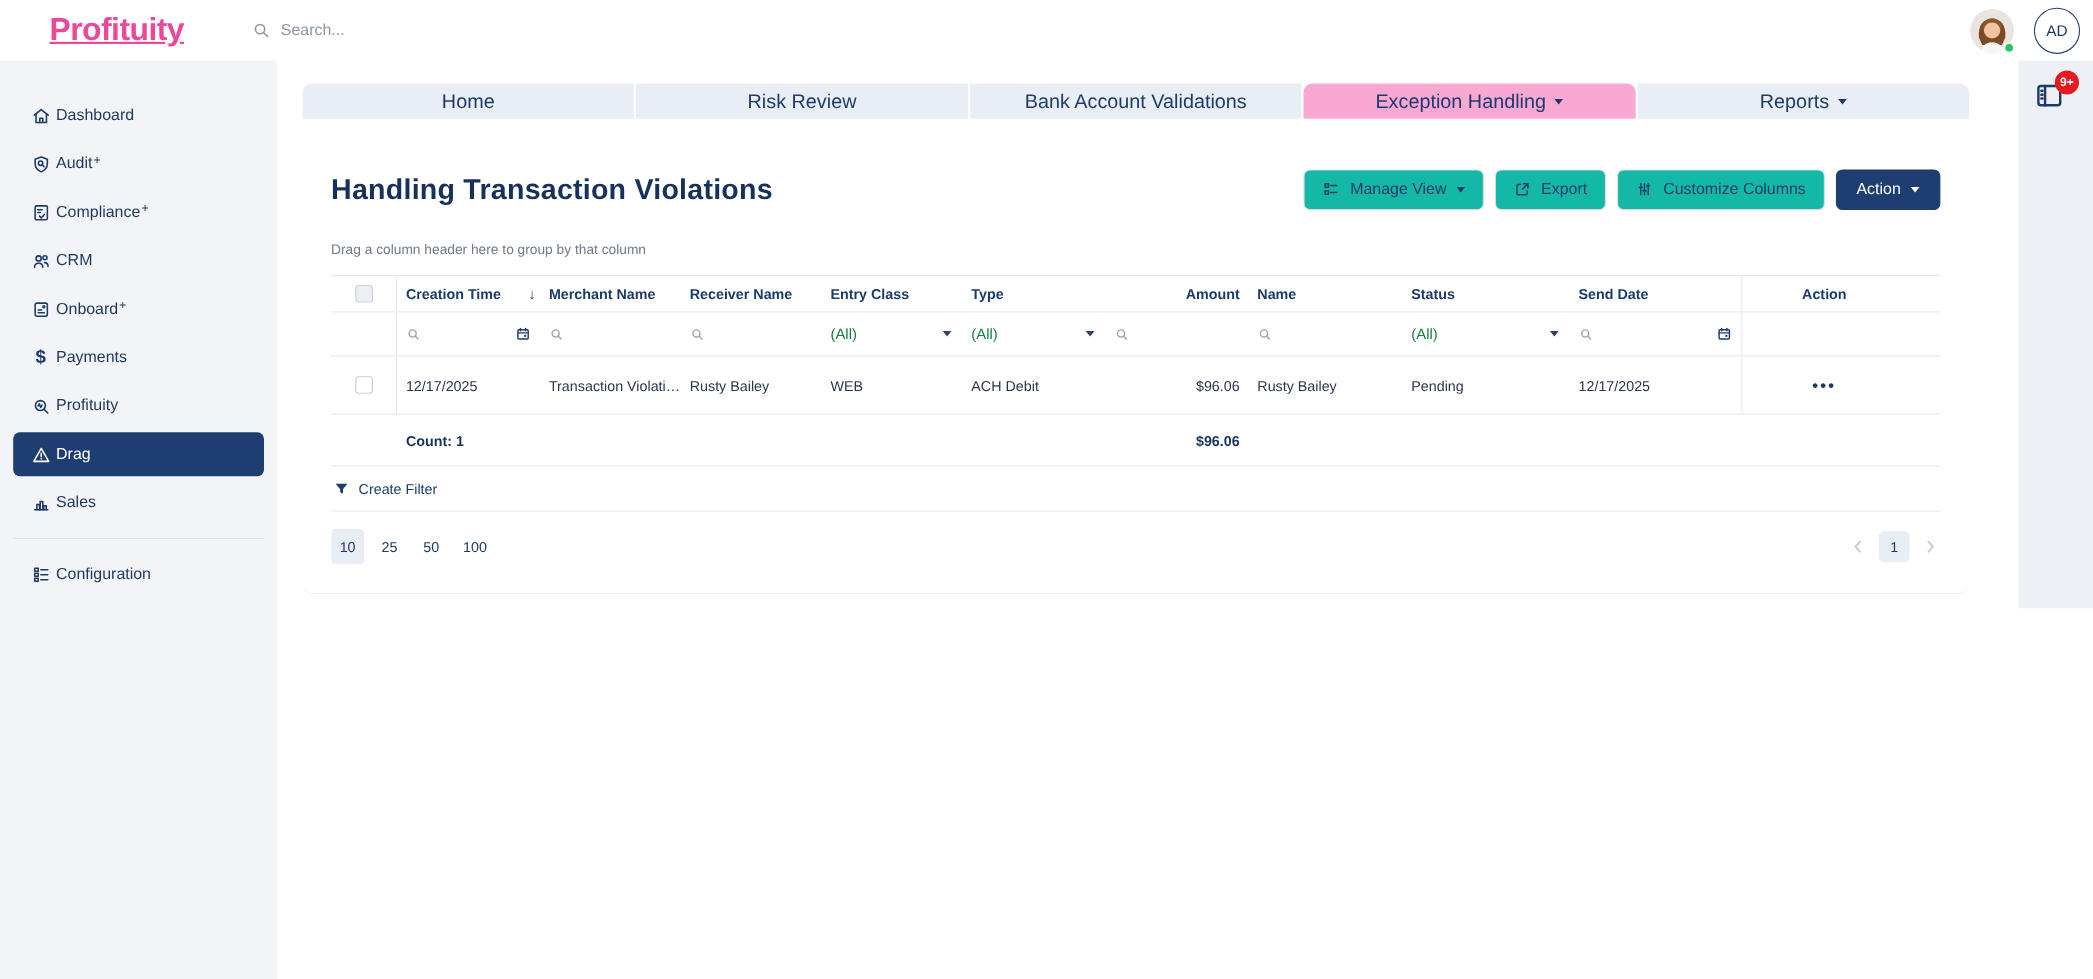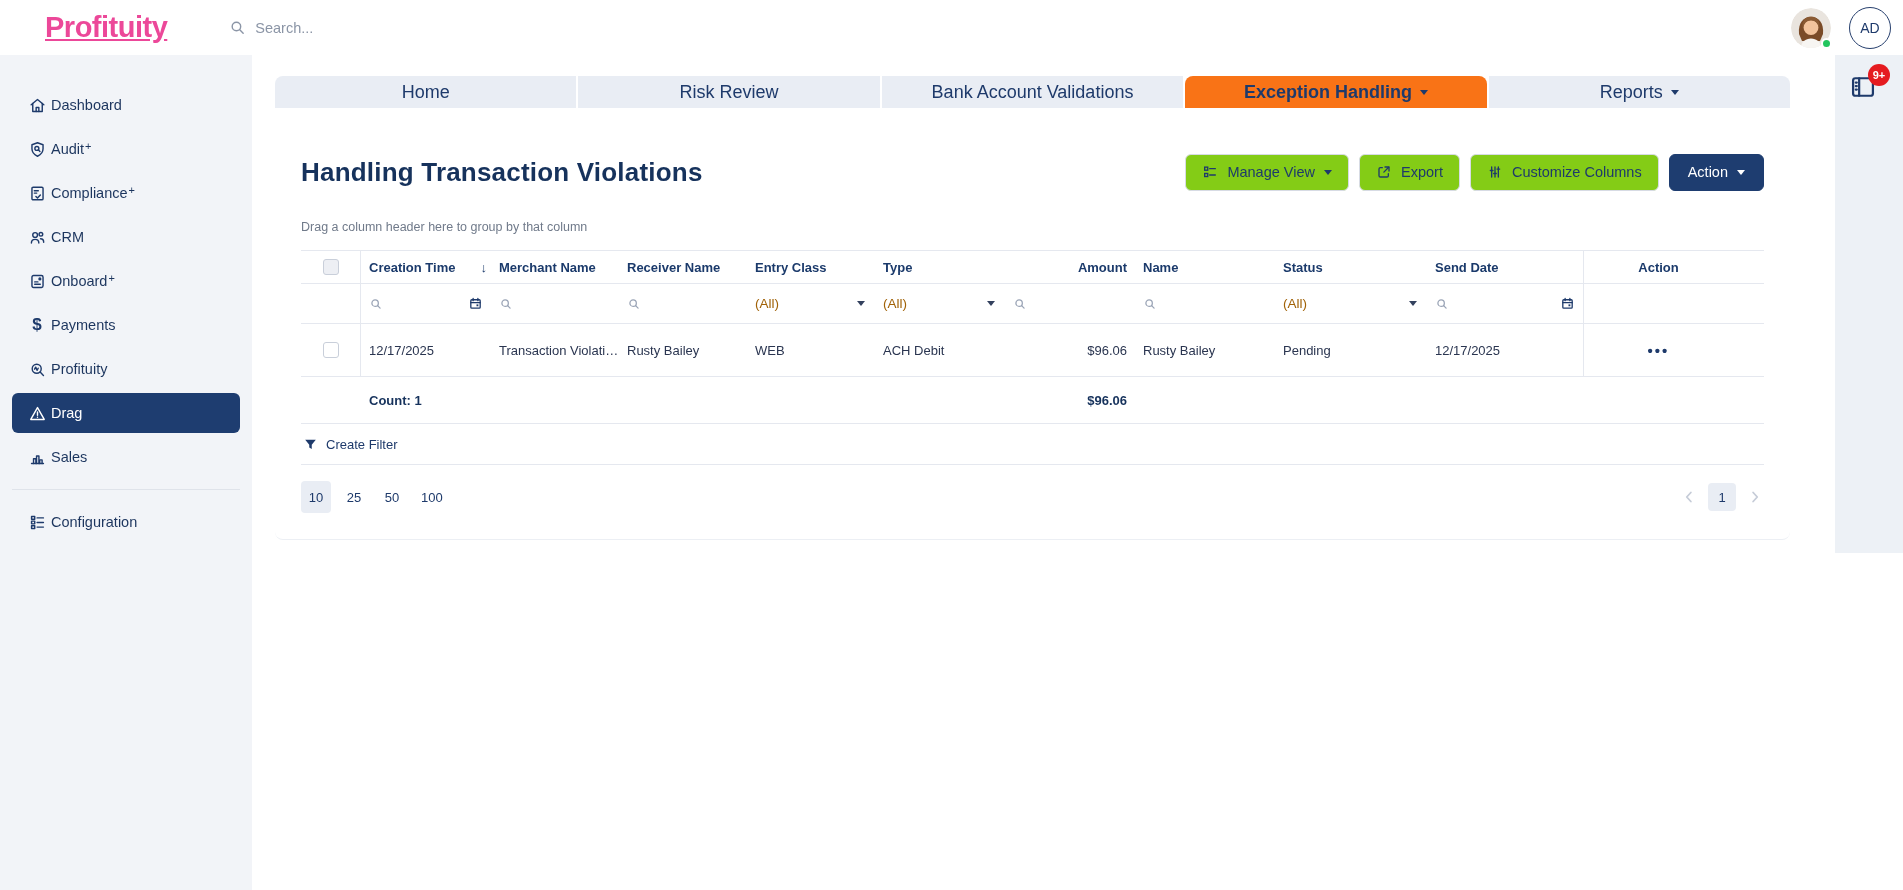--- a/index.html
+++ b/index.html
@@ -50,32 +50,32 @@
   .badge{ position:absolute; top:-9px; left:19px; min-width:22px; height:22px; border-radius:11px;
     background:#e51b20; color:#fff; font-size:11px; font-weight:bold; display:flex; align-items:center;
     justify-content:center; padding:0 3px; }
 
   .content{ margin-left:23px; width:1515px; padding-top:21px; }
   .tabstrip{ display:flex; gap:2px; height:32px; }
   .tab{ flex:1; background:var(--strip-bg); display:flex; align-items:center; justify-content:center; gap:8px;
     font-size:18px; color:#1e3a6b; cursor:pointer; }
   .tab:first-child{ border-top-left-radius:8px; }
   .tab:last-child{ border-top-right-radius:8px; }
-  .tab.active{ background:#f97316; border-top-left-radius:8px; border-top-right-radius:8px; font-weight:bold; }
+  .tab.active{ background:#f9a8d4; border-top-left-radius:8px; border-top-right-radius:8px; font-weight:normal; }
   .caret{ width:0; height:0; border-left:4.5px solid transparent; border-right:4.5px solid transparent;
     border-top:5px solid #1e3a6b; display:inline-block; }
   .caret.white{ border-top-color:#fff; }
 
   .card{ background:#fff; padding:0 26px 16px 26px; border-bottom:1px solid #eceff4;
     border-radius:0 0 8px 8px; }
   .title-row{ display:flex; align-items:center; justify-content:space-between; padding-top:44px; height:84px; }
   .page-title{ font-size:26px; font-weight:600; color:var(--navy-strong); letter-spacing:0.2px; }
   .btn-row{ display:flex; align-items:center; gap:10px; }
   .btn{ height:37px; display:flex; align-items:center; gap:9px; padding:0 16px; border:1px solid var(--btn-border);
-    border-radius:6px; background:#84cc16; color:#1e3a6b; font-size:14.5px; cursor:pointer; }
+    border-radius:6px; background:#14b8a6; color:#1e3a6b; font-size:14.5px; cursor:pointer; }
   .btn .ic{ display:flex; color:#1e3a6b; }
   .btn.primary{ background:var(--accent); border-color:var(--accent); color:#fff; padding:0 18px; }
   .group-hint{ margin-top:28px; font-size:12.5px; color:var(--hint); }
 
   
   .grid{ margin-top:16px; }
   .g-row{ display:flex; align-items:center; border-bottom:1px solid var(--line); }
   .g-head{ border-top:1px solid var(--line); height:34px; }
   .g-filter{ height:40px; }
   .g-data{ height:53px; }
@@ -88,21 +88,21 @@
   .c-entry{ width:128px; } .c-type{ width:130px; } .c-amount{ width:130px; justify-content:flex-end; }
   .c-name{ width:140px; } .c-status{ width:152px; } .c-send{ width:156px; }
   .c-action{ width:150px; justify-content:center; align-self:stretch; }
   .g-head .c{ font-weight:bold; color:#1b3a6b; font-size:13px;gap:20px; }
   .sort-ic{ font-weight:normal; margin-left:5px; font-size:13px; color:#1b3a6b; }
   .checkbox{ width:16px; height:16px; border:1.5px solid #c9cfda; border-radius:3px; background:#fff; cursor:pointer; }
   .checkbox.head{ background:#edeff4; }
   .filter-cell{ display:flex; align-items:center; gap:7px; cursor:text; }
   .filter-cell .grow{ flex:1; }
   .dd{ justify-content:space-between; cursor:pointer; }
-  .dd .val{ color:#a16207; font-size:13.5px; }
+  .dd .val{ color:#15803d; font-size:13.5px; }
   .dd .caret{ border-top-color:#33415e; margin-right:2px; }
   .more-dots{ font-size:15px; letter-spacing:2px; color:#1e3a6b; font-weight:bold; cursor:pointer; }
   .g-summary .sum-count{ font-weight:bold; color:var(--navy-strong); }
   .g-summary .sum-amt{ font-weight:bold; color:var(--navy-strong); }
 
   .create-filter-row{ height:41px; display:flex; align-items:center; gap:8px; border-bottom:1px solid var(--line);
     padding-left:2px; cursor:pointer; }
   .create-filter-row .label{ font-size:13px; color:#1e3a6b; }
   .funnel{ color:#1e3a6b; display:flex; }
 

